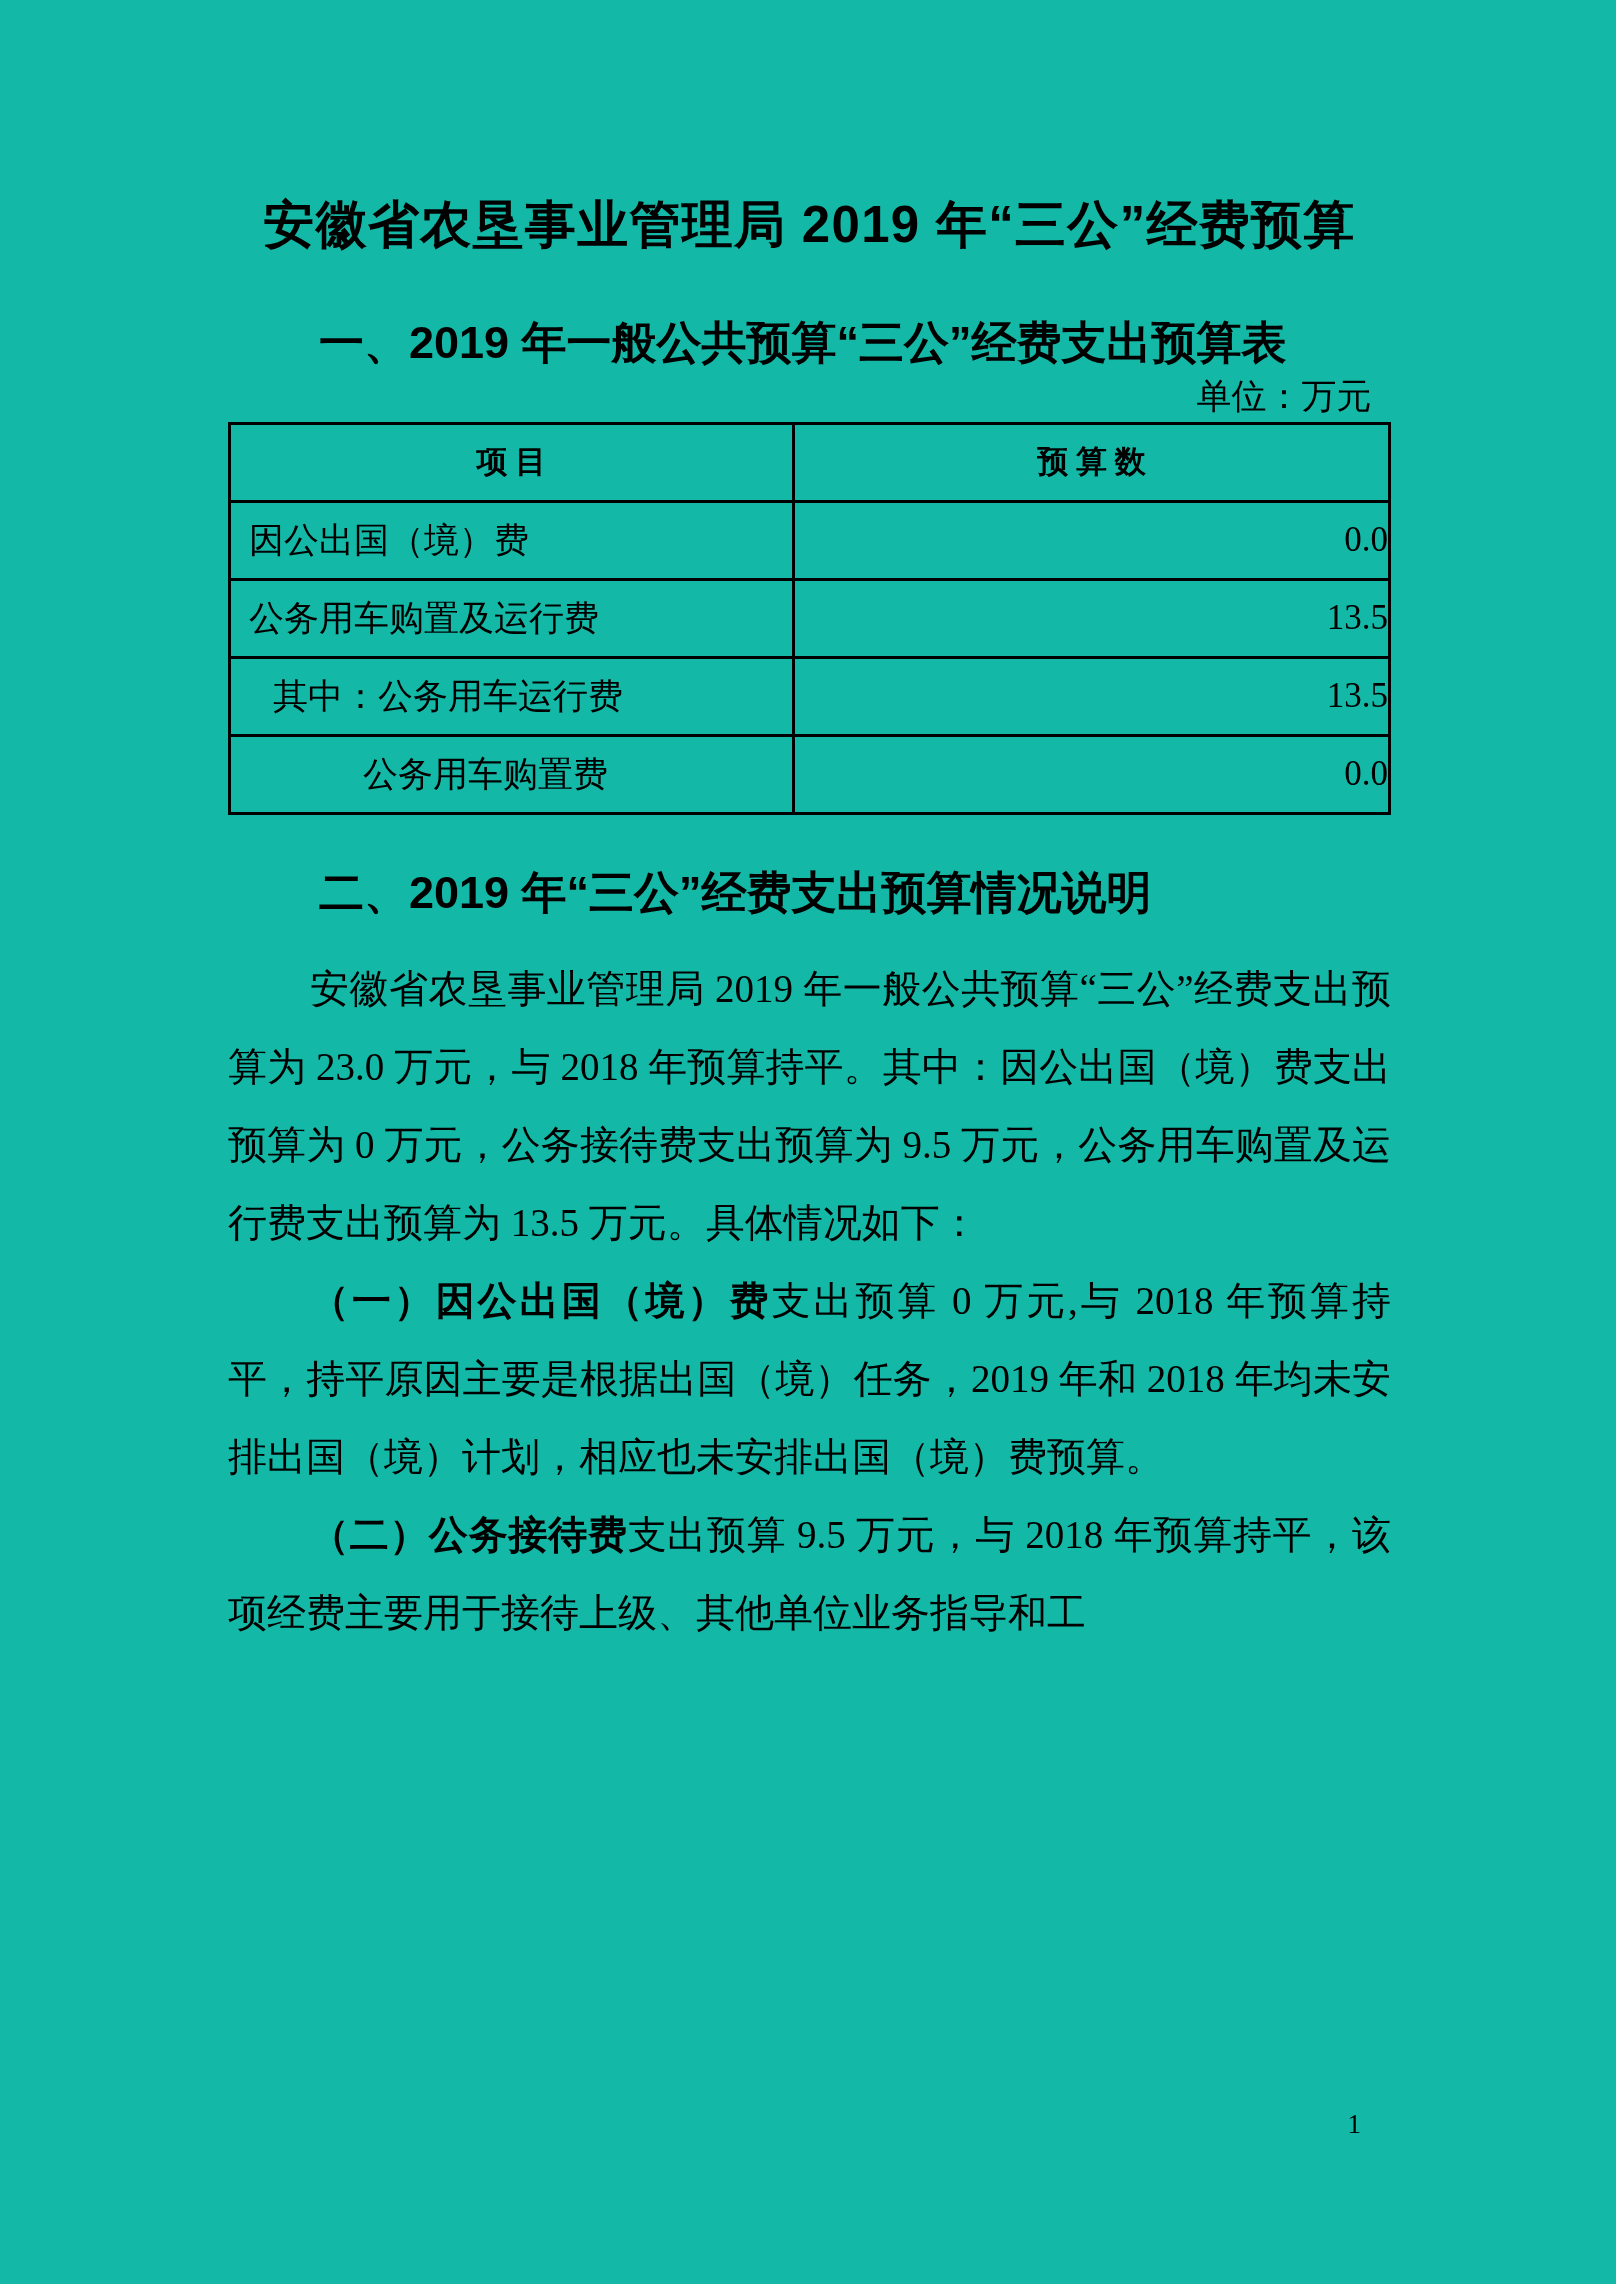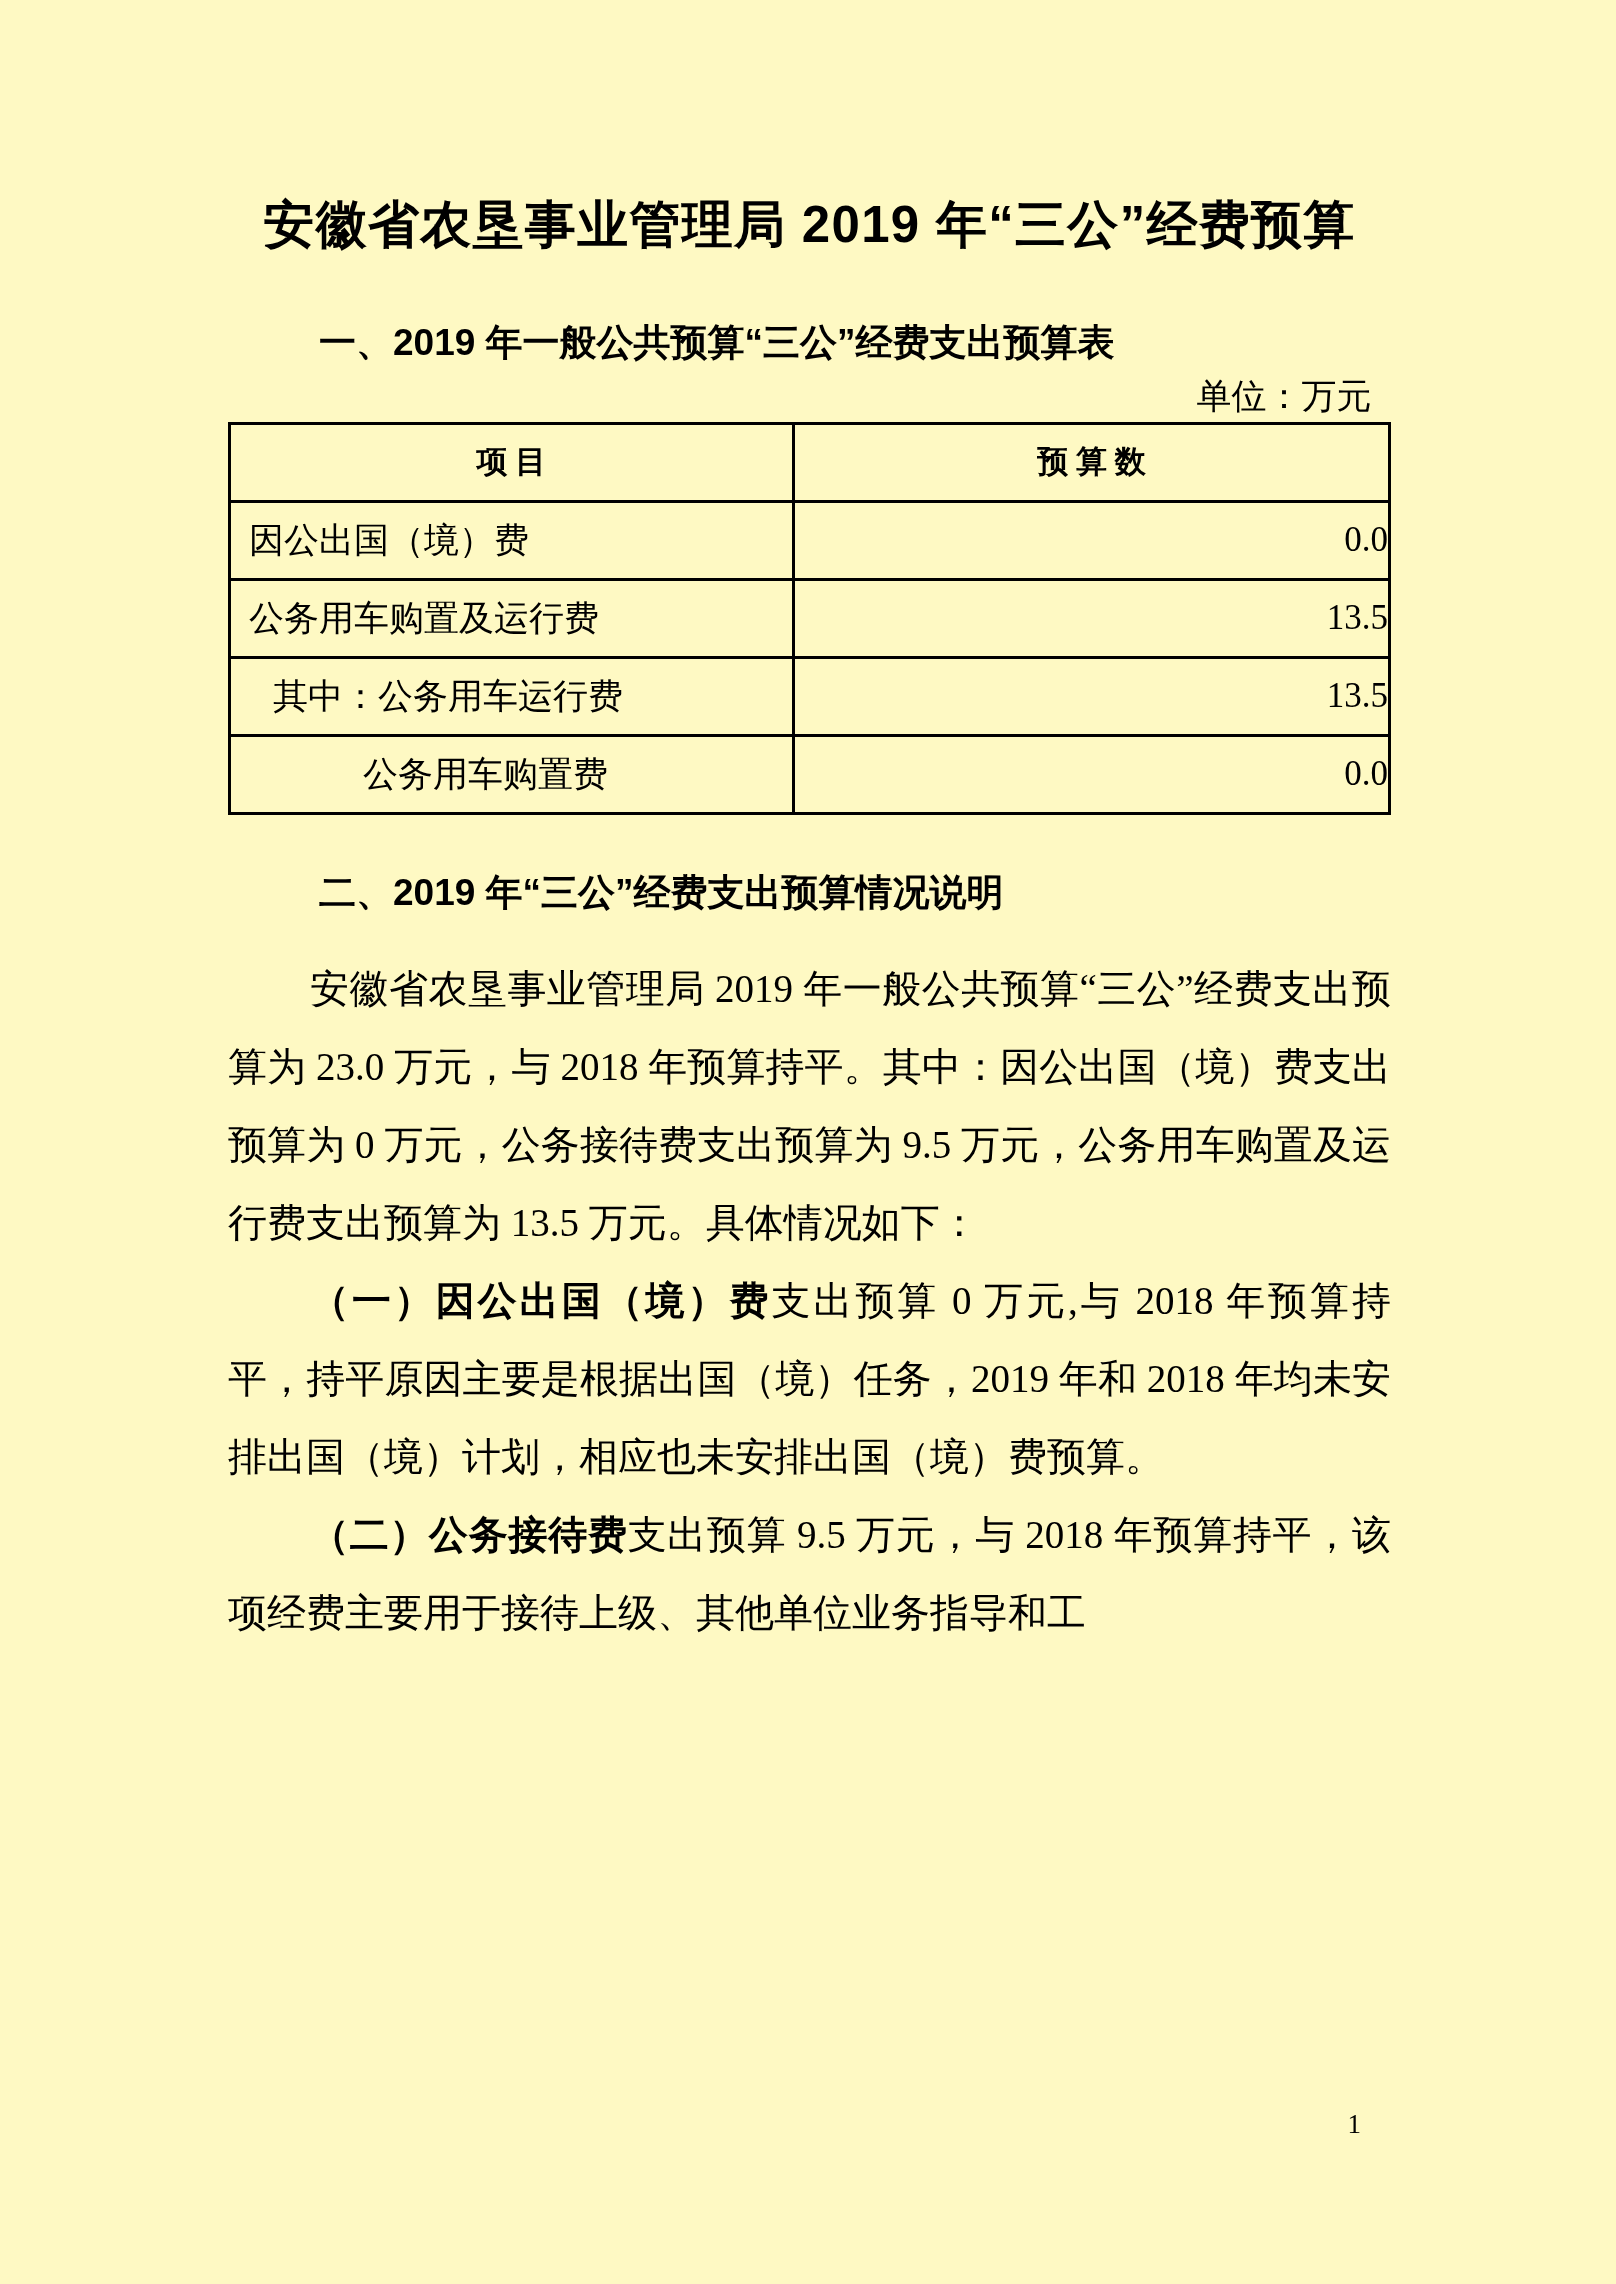--- a/index.html
+++ b/index.html
@@ -1,20 +1,20 @@
 <!DOCTYPE html>
 <html style="font-size:10.4px"><head>
 <meta charset="utf-8">
 <style>
   * { margin:0; padding:0; box-sizing:border-box; }
   html,body { background:#ffffff; }
   .page {
     position:relative;
     width:1616px; height:2284px;
-    background:#fef9c3;
+    background:#14b8a6;
     color:#000;
     font-family:"Liberation Serif","DejaVu Serif",serif;
     overflow:hidden;
   }
   .content {
     position:absolute;
     left:228px; top:0;
     width:1163px;
     padding-top:195px;
   }
@@ -23,21 +23,21 @@
     font-weight:900;
     font-size:51px;
     line-height:60px;
     text-align:center;
     letter-spacing:1.3px;
     white-space:nowrap;
   }
   .section-heading {
     font-family:"Liberation Sans","DejaVu Sans",sans-serif;
     font-weight:900;
-    font-size:37px;
+    font-size:45px;
     line-height:43px;
     padding-left:91px;
     white-space:nowrap;
   }
   .heading-1 { margin-top:66px; }
   .heading-2 { margin-top:56px; }
   .unit-note {
     text-align:right;
     font-size:35px;
     line-height:33px;

